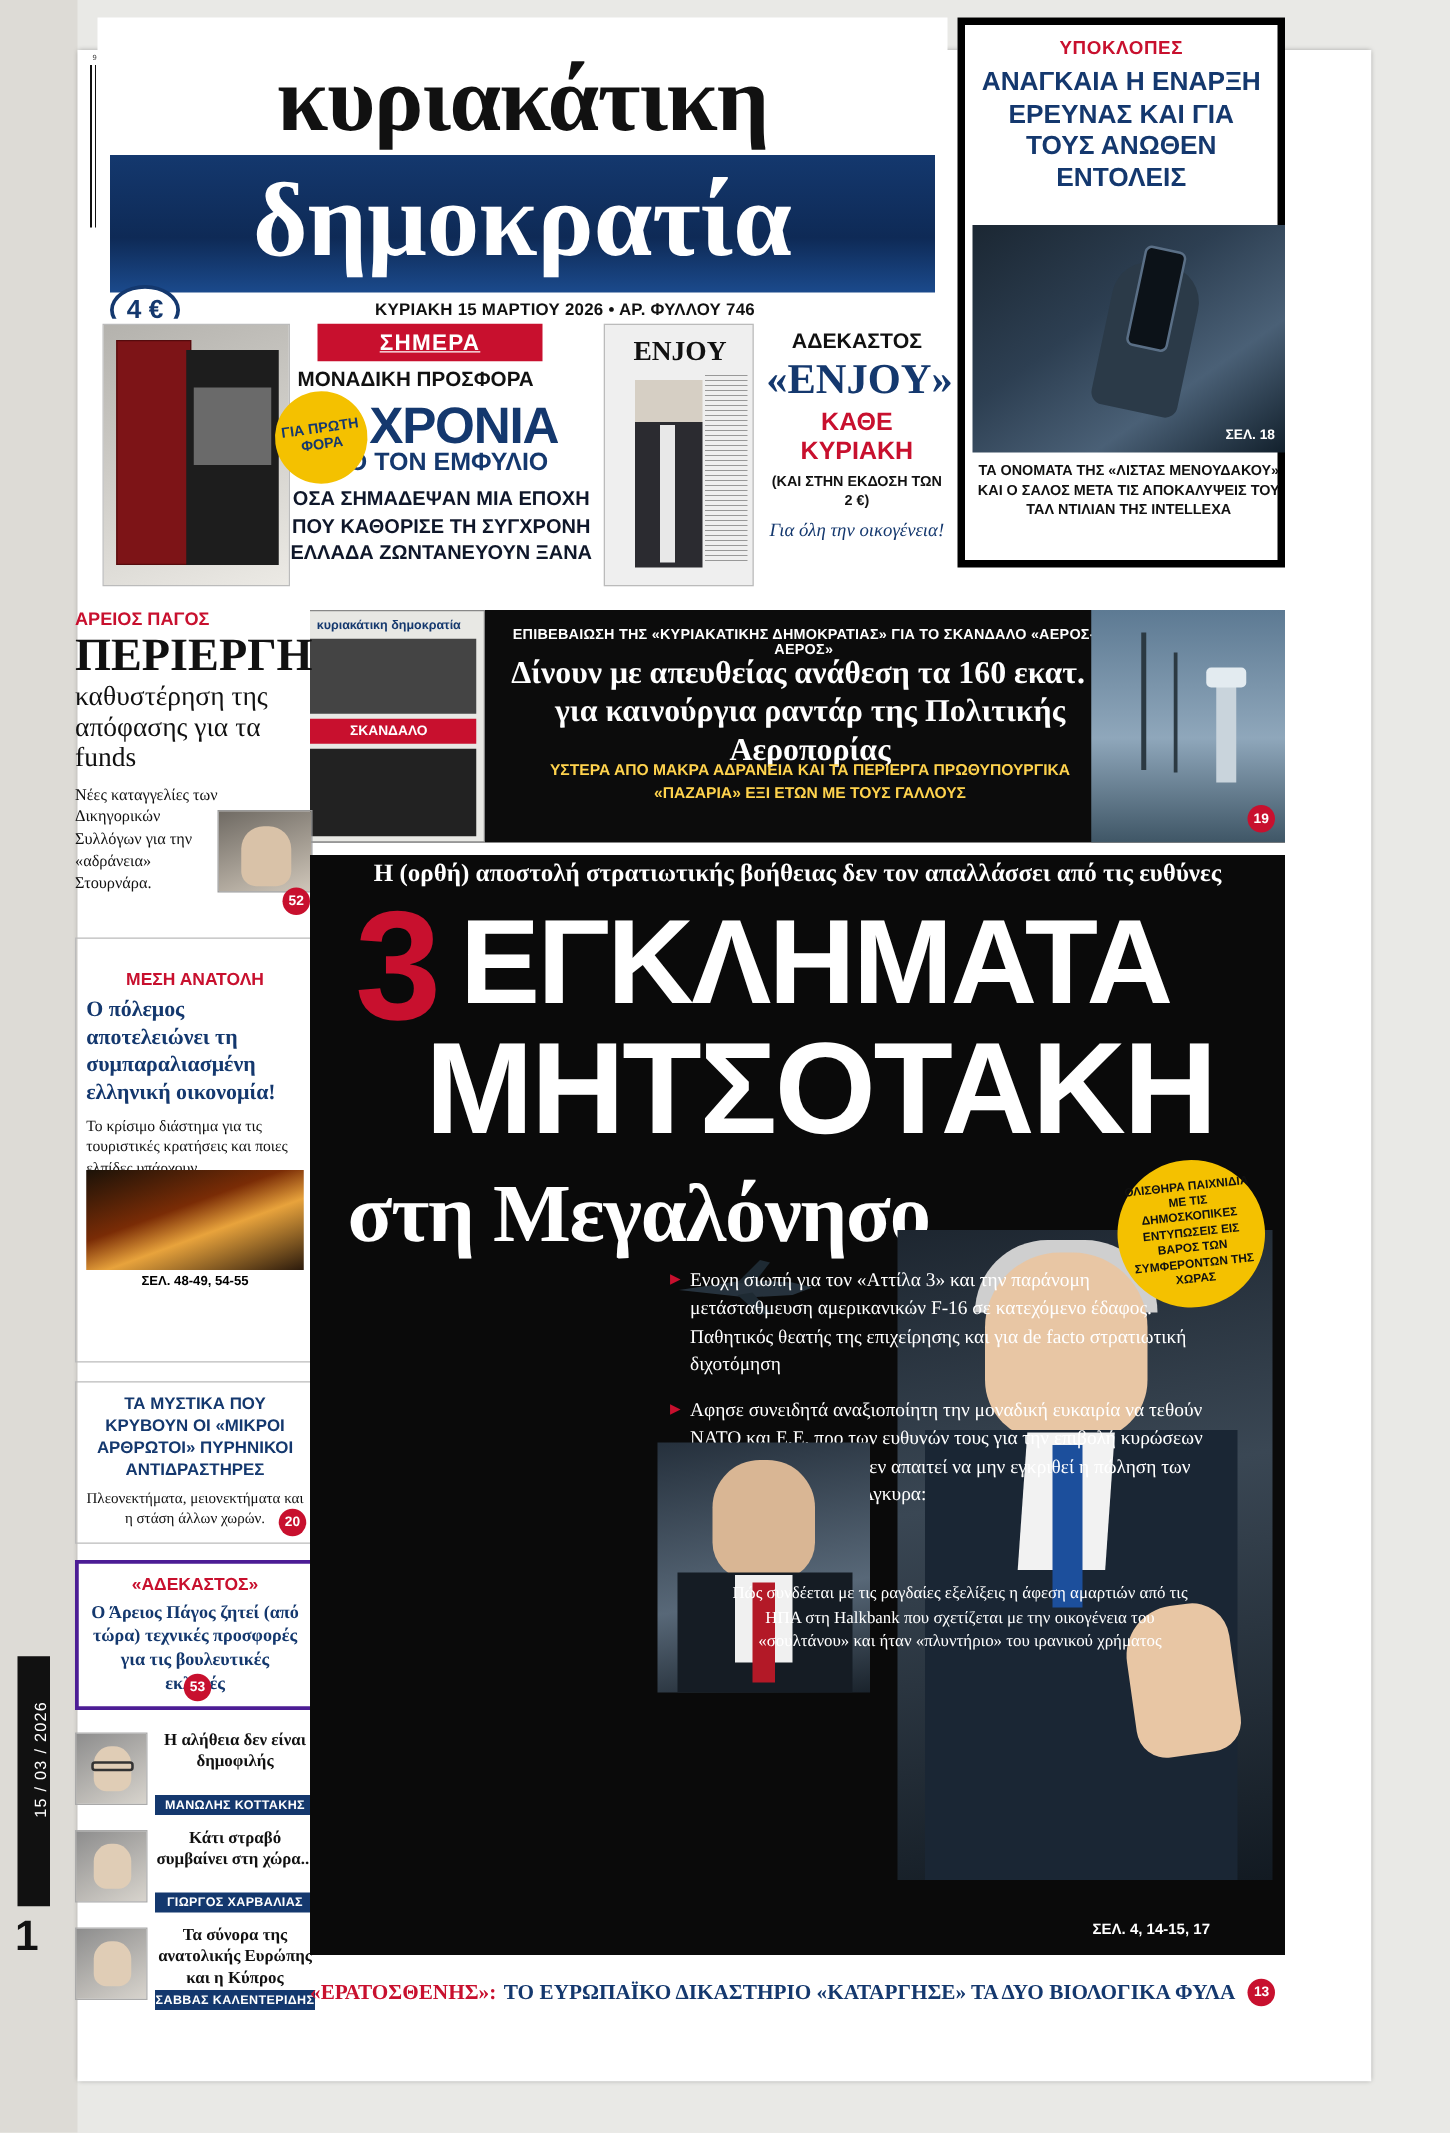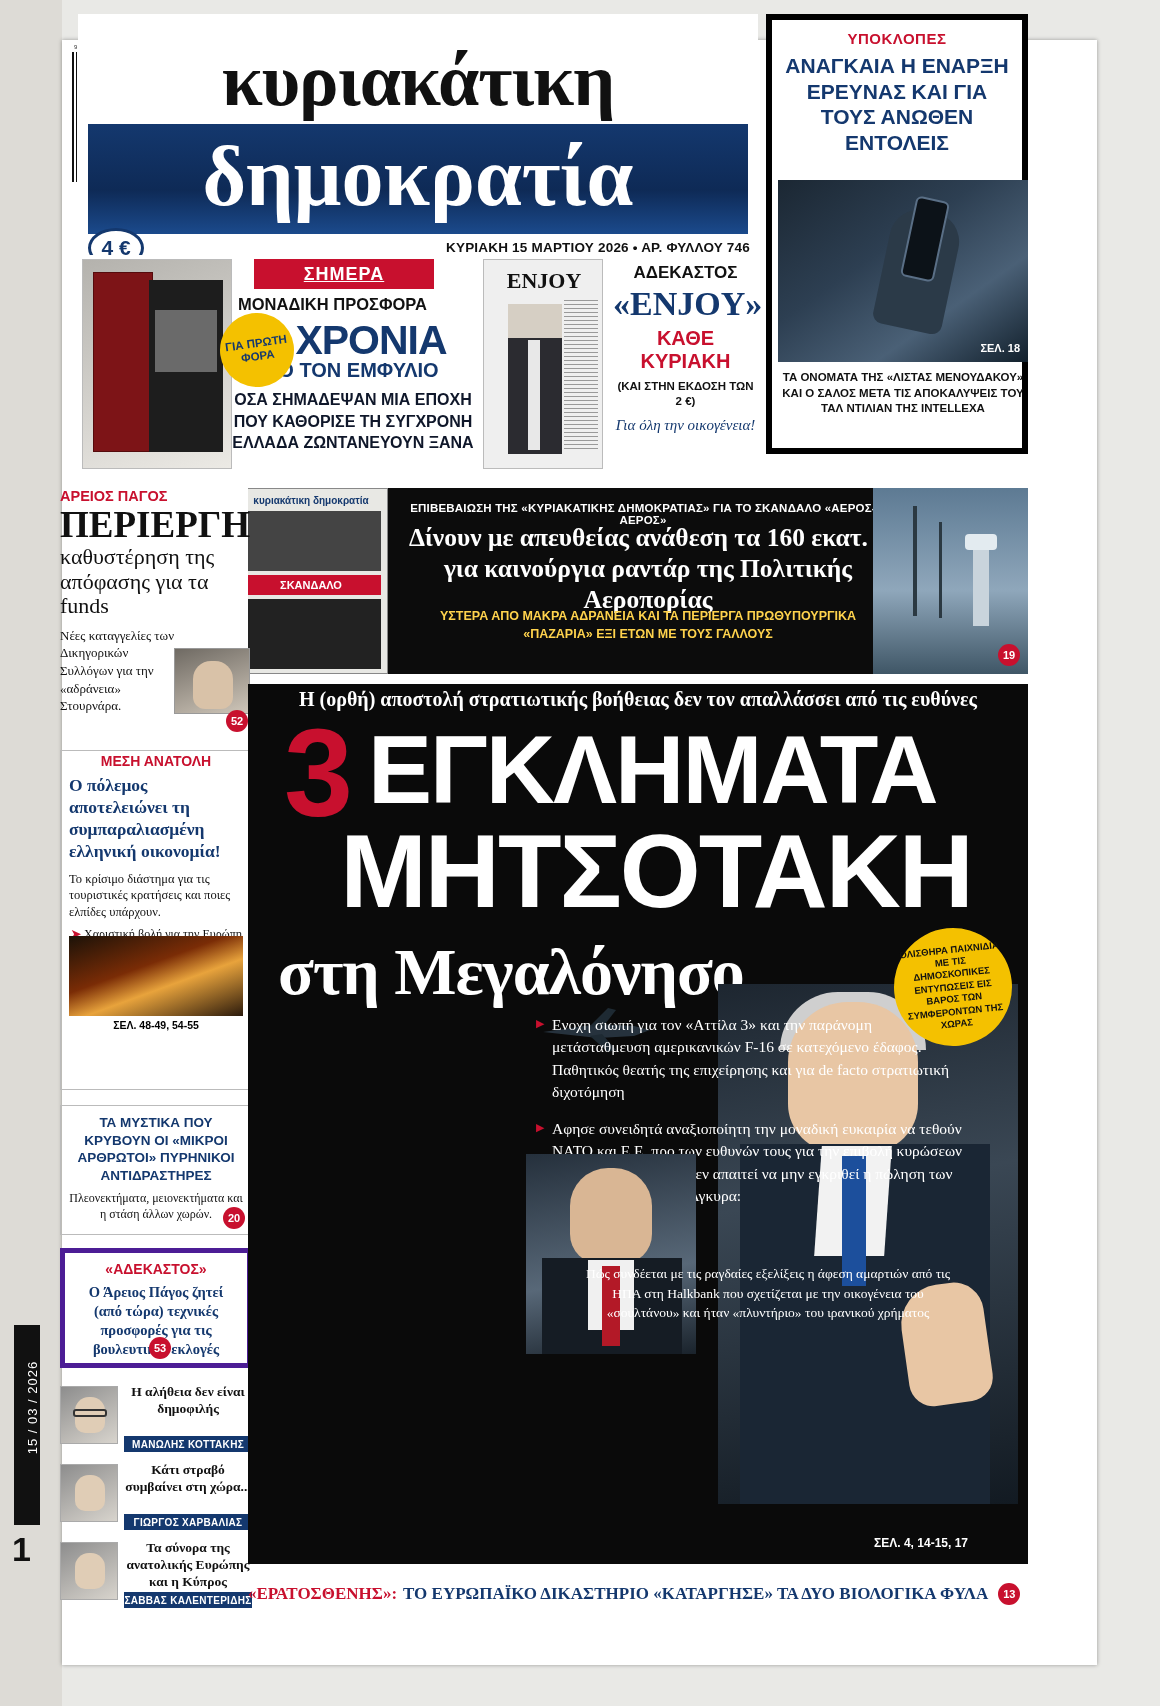--- a/index.html
+++ b/index.html
@@ -65,21 +65,21 @@
     font-size:84px; font-weight:bold; color:#fff; text-align:center;
     line-height:110px;
   }
   .mh-price {
     position:absolute; left:10px; top:214px; width:56px; height:40px;
     border-radius:50%; background:#fff; border:3px solid #14386e;
     color:#14386e; font-weight:bold; font-size:21px;
     display:flex; align-items:center; justify-content:center;
   }
   .mh-date {
-    position:absolute; left:300px; top:240px; width:450px; text-align:right;
+    position:absolute; left:300px; top:240px; width:450px; 
     font-size:13.5px; font-weight:bold; color:#111; letter-spacing:.2px;
   }
   
   .tr-box {
     position:absolute; left:766px; top:14px; width:262px; height:440px;
     background:#fff; border:6px solid #000000;
   }
   .tr-kicker { color:#c8102e; font-weight:bold; font-size:15px; text-align:center; margin-top:10px; letter-spacing:.5px;}
   .tr-head {
     color:#14386e; font-weight:bold; font-size:21px; text-align:center;
@@ -198,35 +198,35 @@
   .lc-body { font-family:"Liberation Serif",serif; font-size:13px; color:#111; line-height:1.35; margin-top:8px; width:120px;}
   .lc-face {
     position:absolute; right:0; top:160px; width:76px; height:66px;
     background:linear-gradient(160deg,#6f6a63,#cfc6b9); border:1px solid #999; overflow:hidden;
   }
   .lc-face .head{position:absolute;left:18px;top:12px;width:40px;height:48px;background:#d9c2a8;border-radius:18px 18px 12px 12px;}
   .pagebadge{width:22px;height:22px;border-radius:50%;background:#c8102e;color:#fff;font-size:11px;font-weight:bold;display:flex;align-items:center;justify-content:center;}
   .lc-badge{position:absolute;right:2px;top:222px;}
   
   .me-box { position:absolute; left:60px; top:750px; width:192px; height:340px; border:1px solid #bbb; }
-  .me-k { color:#c8102e; font-weight:bold; font-size:14px; text-align:center; margin-top:2px;}
+  .me-k { color:#c8102e; font-weight:bold; font-size:14px; text-align:center; margin-top:24px;}
   .me-h { font-family:"Liberation Serif",serif; font-size:17.5px; font-weight:bold; color:#14386e; line-height:1.25; margin:6px 8px 0 8px;}
   .me-b { font-family:"Liberation Serif",serif; font-size:12.5px; color:#111; line-height:1.35; margin:8px 8px 0 8px;}
   .me-img { position:absolute; left:8px; top:185px; width:174px; height:80px;
     background:linear-gradient(160deg,#1b1208,#7a2c06 40%,#e8a33c 60%,#2b1a0c); }
   .me-sel { position:absolute; left:8px; top:268px; width:174px; text-align:center; font-size:10.5px; font-weight:bold;}
   .me-bul { margin:6px 8px 0 10px; font-family:"Liberation Serif",serif; font-size:12px; line-height:1.3; color:#111;}
   .arrow { color:#c8102e; font-weight:bold; }
   
   .sec-box { position:absolute; left:60px; top:1105px; width:192px; height:130px; border:1px solid #bbb;}
   .sec-h { color:#14386e; font-weight:bold; font-size:13.5px; text-align:center; line-height:1.3; margin:8px 6px 0 6px;}
   .sec-b { font-family:"Liberation Serif",serif; font-size:12px; text-align:center; color:#111; line-height:1.3; margin:7px 8px 0 8px;}
   .sec-badge{position:absolute;right:6px;bottom:5px;}
   
-  .ad-box { position:absolute; left:60px; top:1248px; width:192px; height:120px; border:5px solid #4c1d95;}
+  .ad-box { position:absolute; left:60px; top:1248px; width:192px; height:120px; border:3px solid #4c1d95;}
   .ad-k { color:#c8102e; font-weight:bold; font-size:14px; text-align:center; margin-top:8px;}
   .ad-b { font-family:"Liberation Serif",serif; font-size:14.5px; font-weight:bold; color:#14386e; text-align:center; line-height:1.3; margin:6px 8px 0 8px;}
   .ad-badge{position:absolute;left:84px;bottom:4px;}
   
   .col-list { position:absolute; left:60px; top:1382px; width:192px;}
   .col-item { position:relative; height:78px; }
   .col-photo { position:absolute; left:0; top:4px; width:58px; height:58px; background:linear-gradient(150deg,#8d8d8d,#d8d4cd); border:1px solid #aaa; overflow:hidden;}
   .col-photo .h{position:absolute;left:14px;top:10px;width:30px;height:36px;background:#e0cdb6;border-radius:14px 14px 10px 10px;}
   .col-photo .g{position:absolute;left:12px;top:22px;width:34px;height:8px;border:2px solid #333;border-radius:3px;}
   .col-txt { position:absolute; left:64px; top:2px; width:128px;

